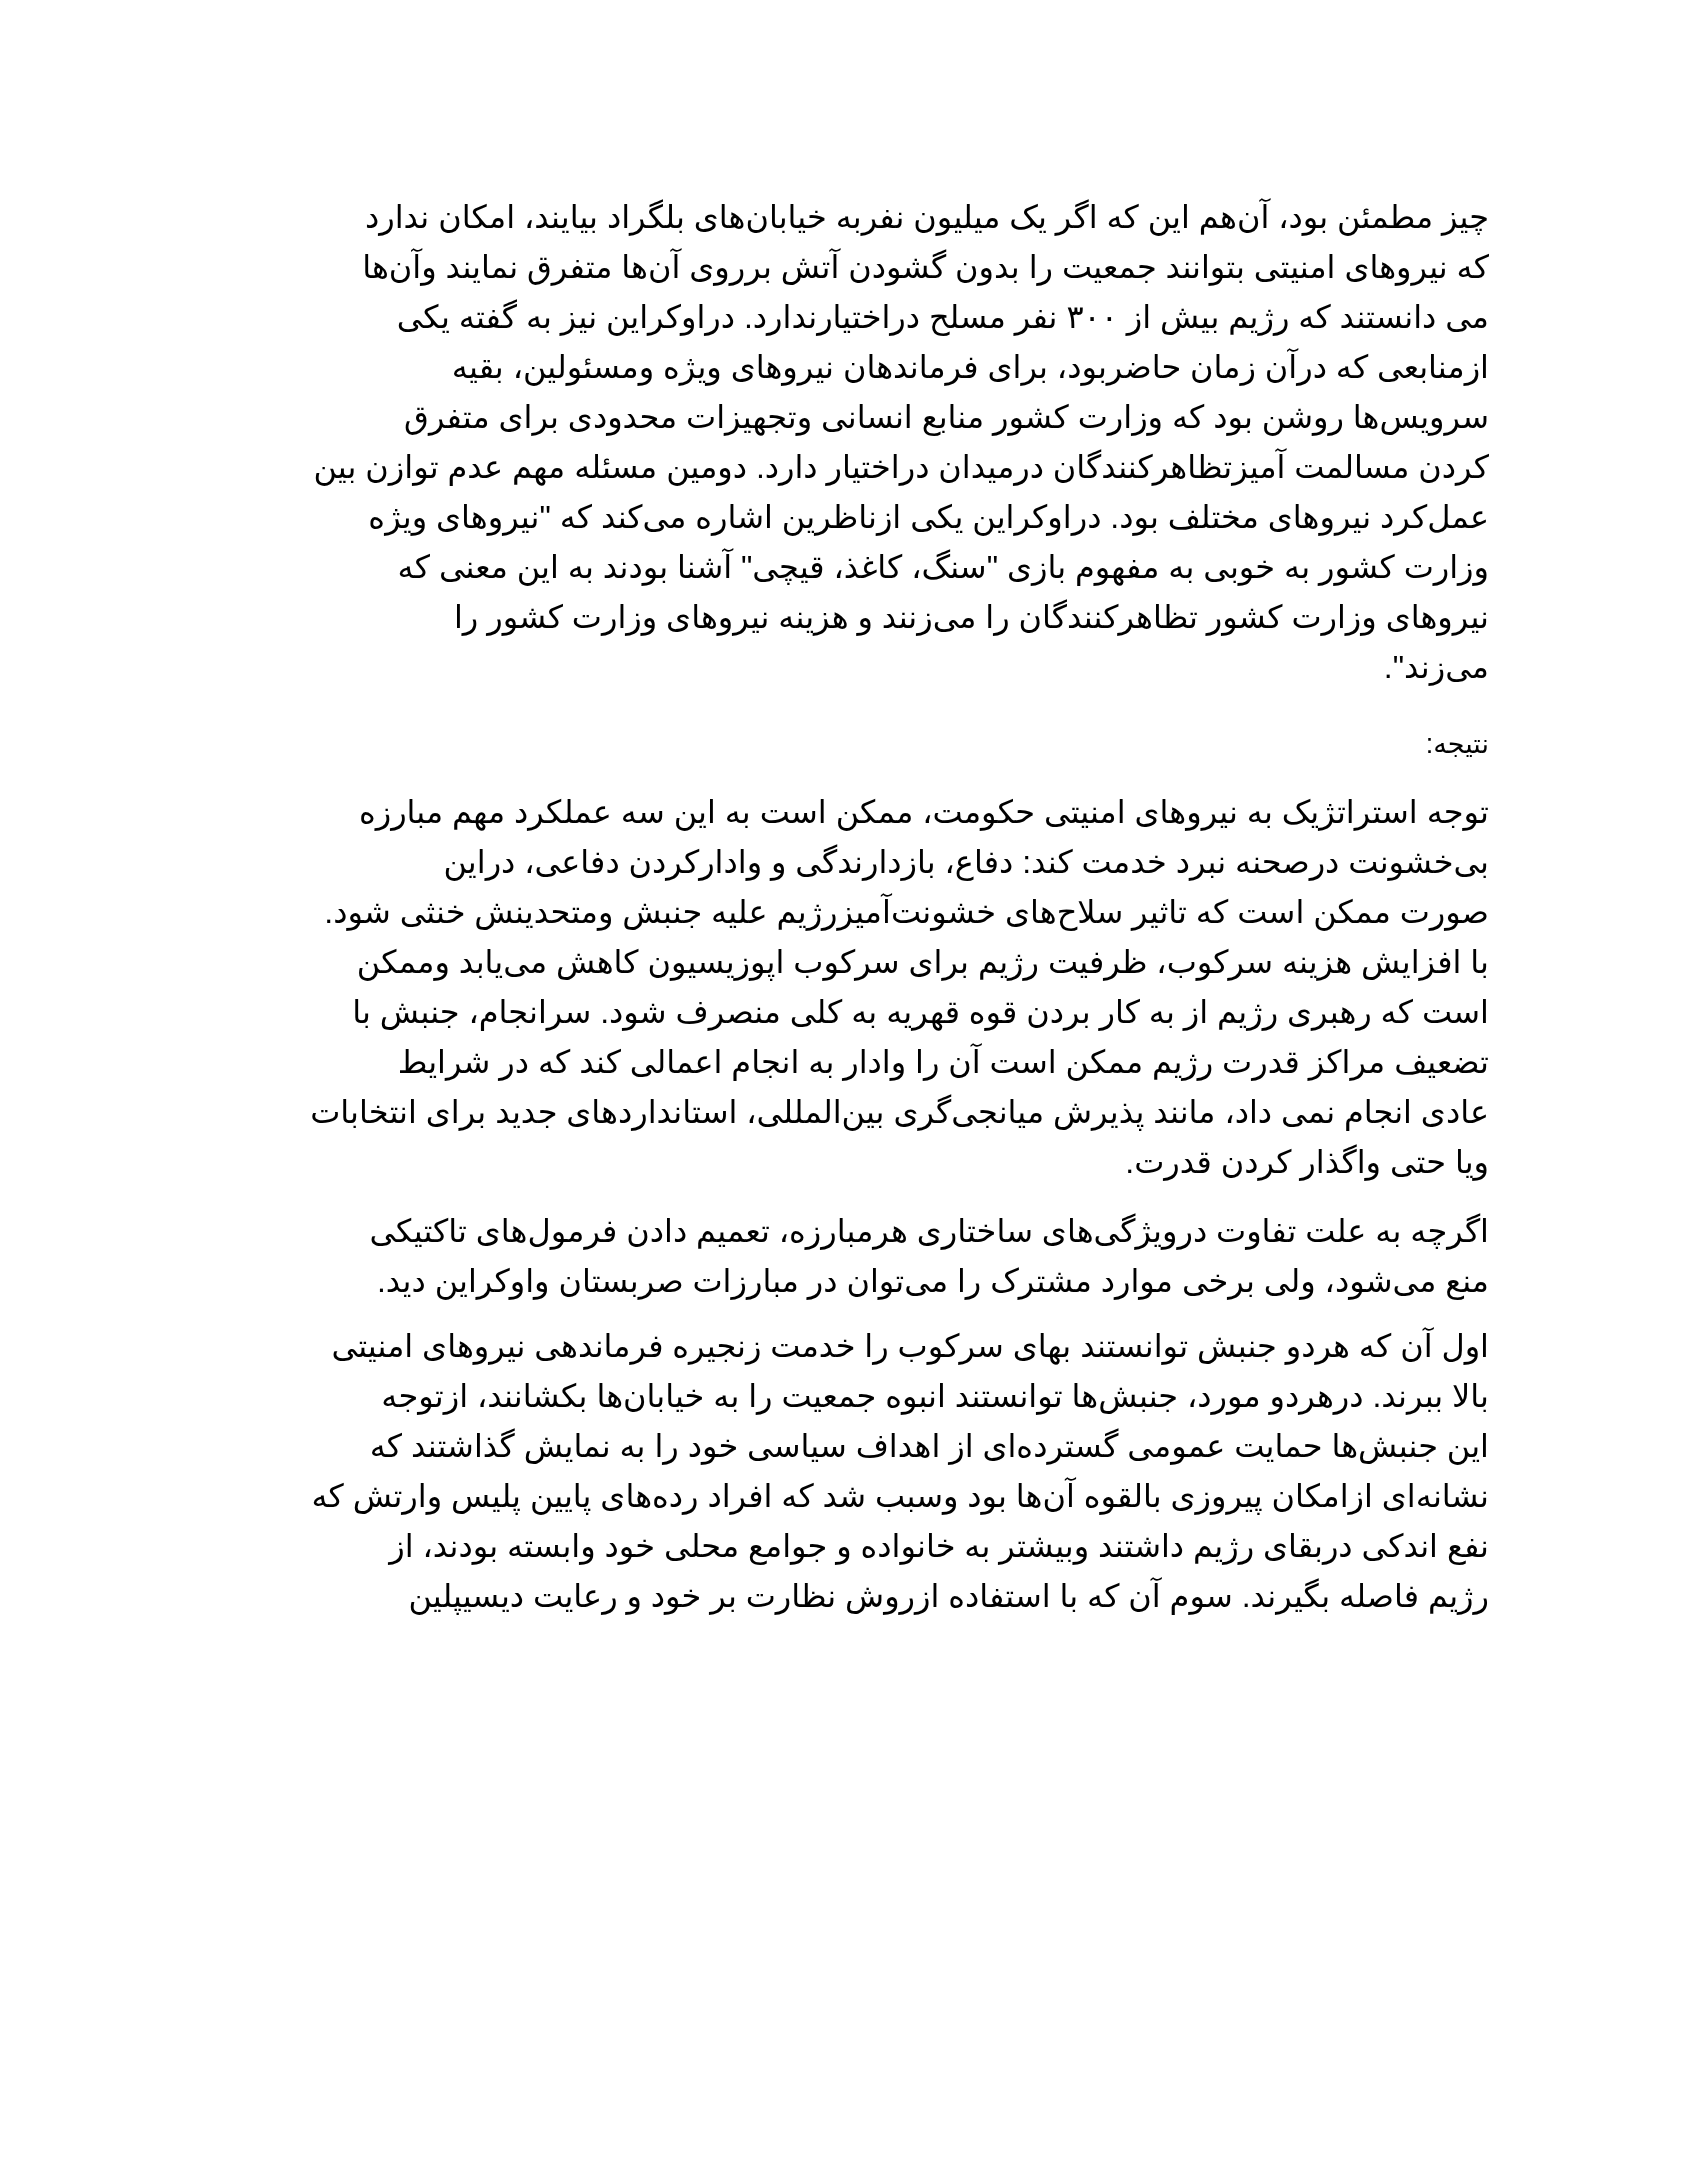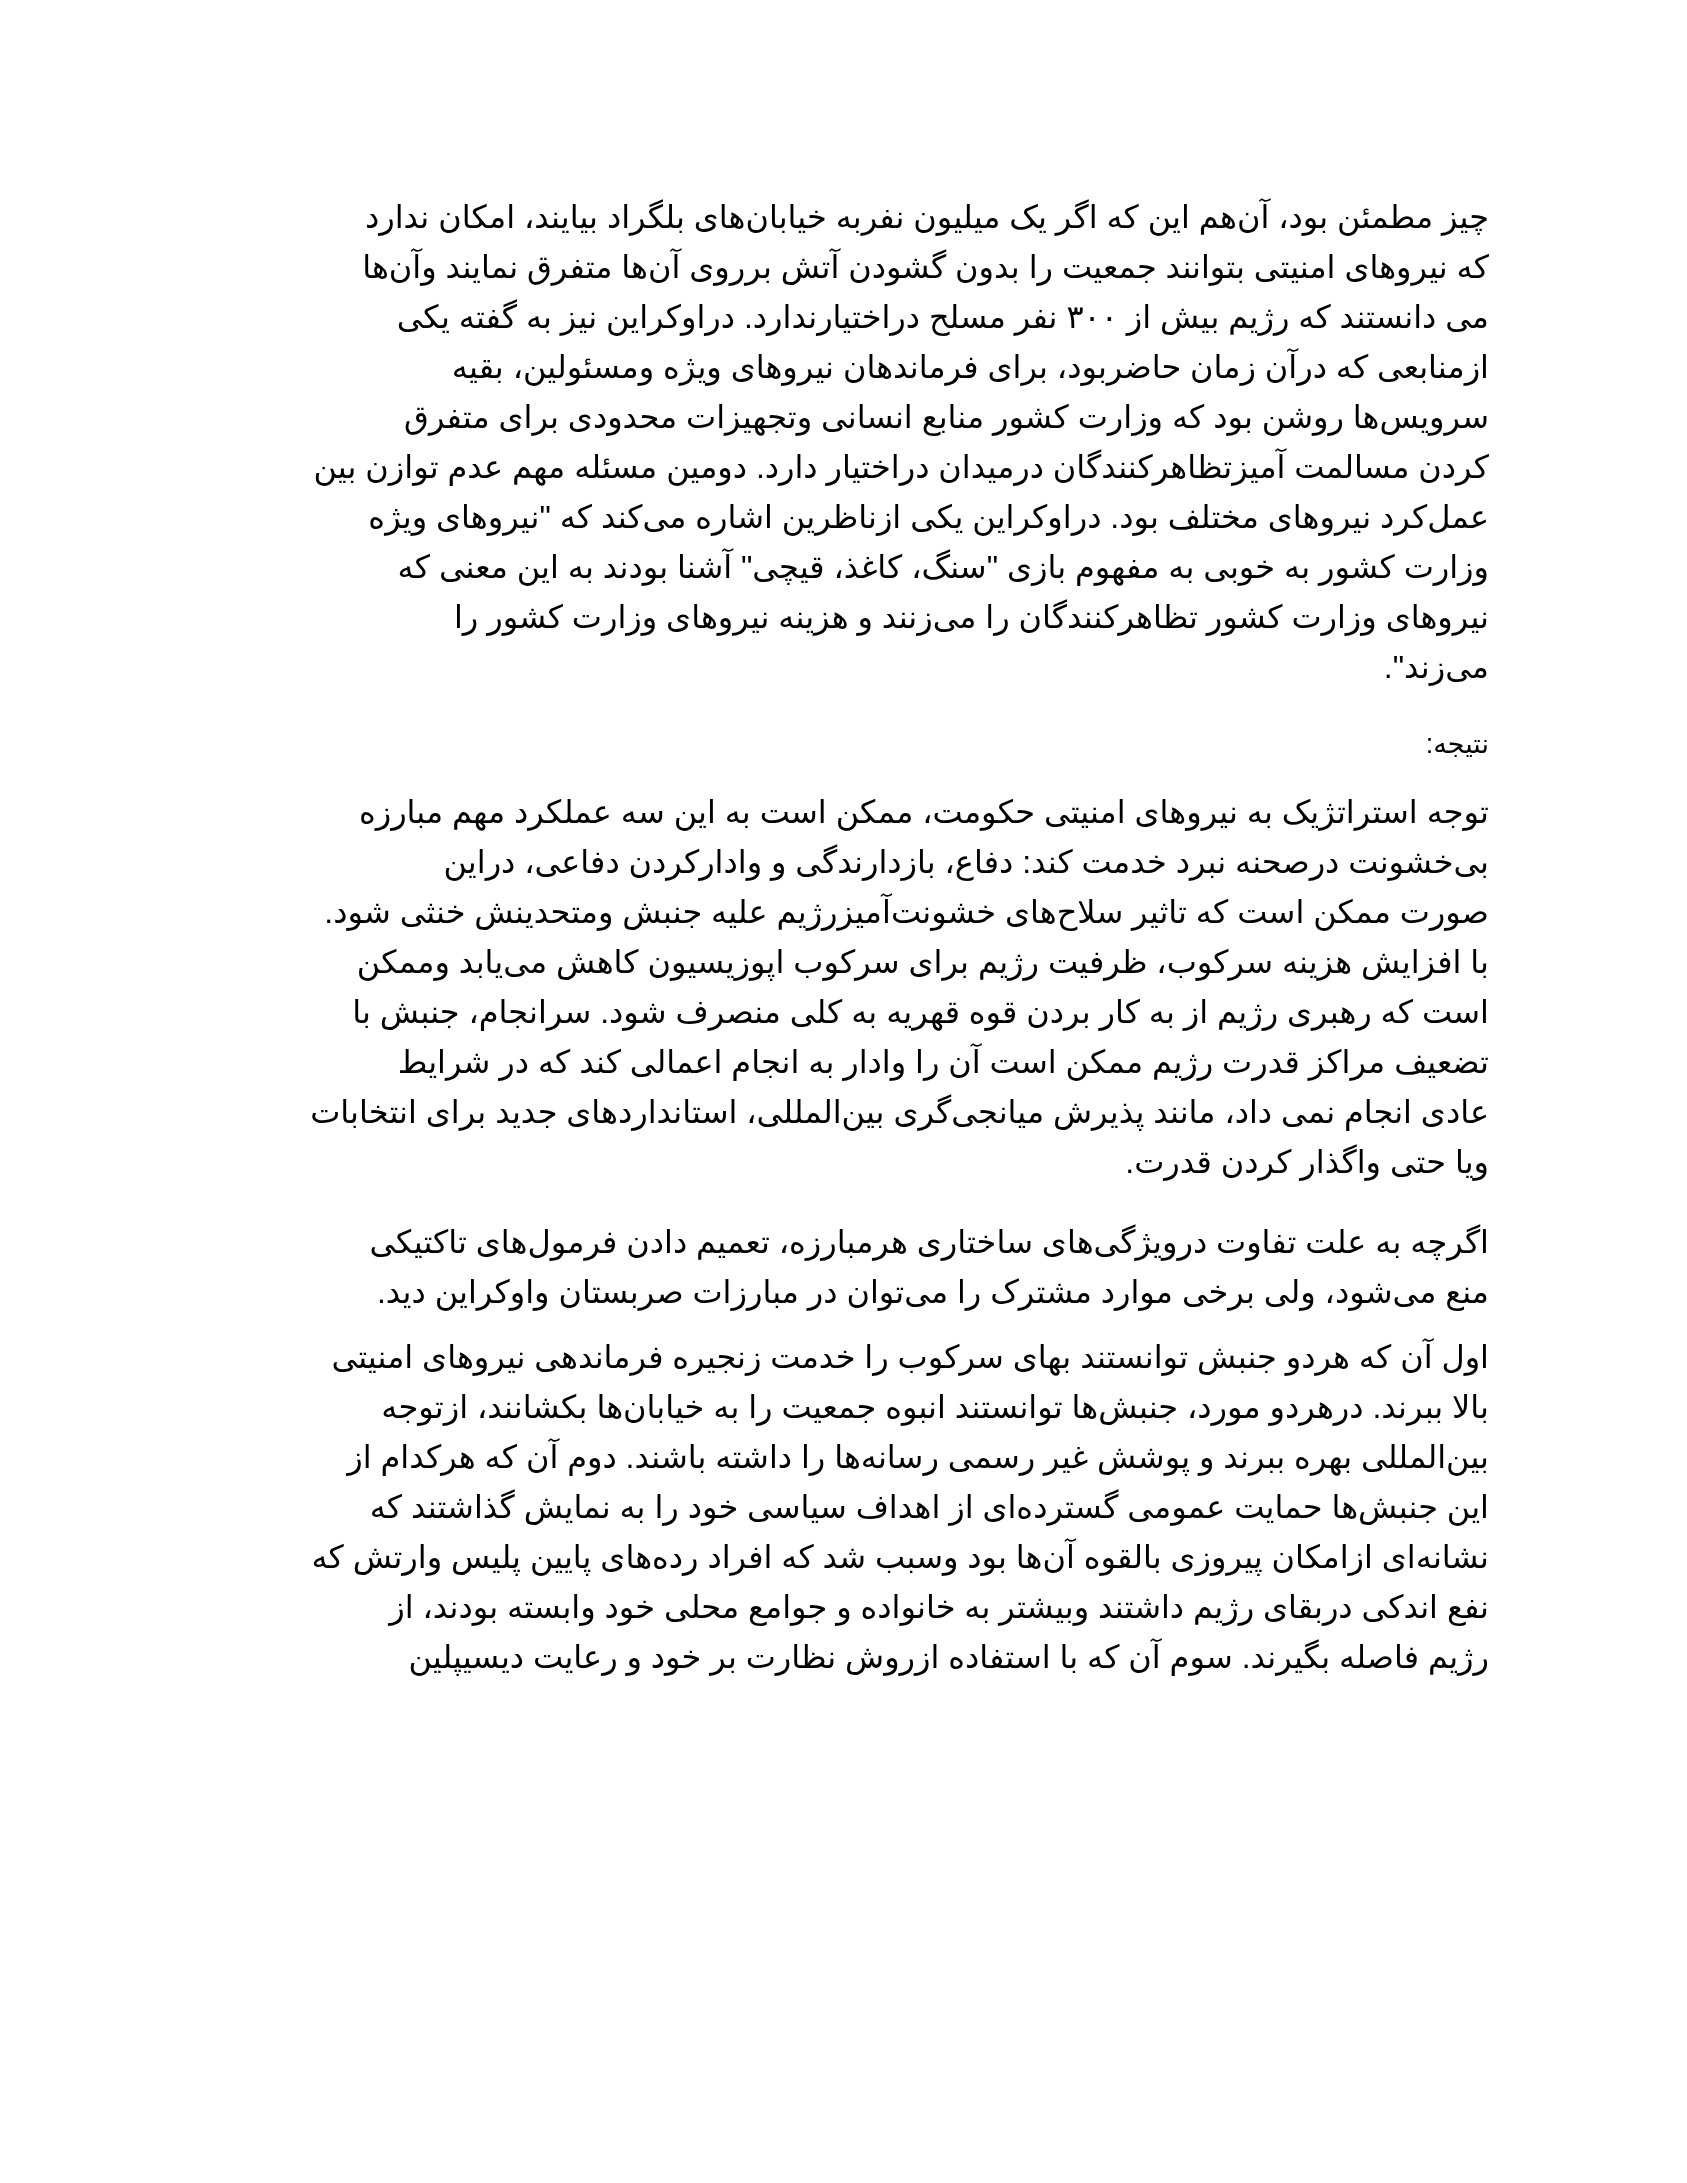--- a/index.html
+++ b/index.html
@@ -39,21 +39,21 @@
     .p1 { margin-bottom: 0; }
     .heading {
       margin-top: 26.5px;
       margin-bottom: 18.5px;
       font-size: 27px;
       line-height: 50px;
       height: 50px;
       font-weight: normal;
       direction: rtl;
     }
-    .p2 { margin-bottom: 30px; }
+    .p2 { margin-bottom: 19px; }
     .p3 { margin-bottom: 14.6px; }
     .p4 { margin-bottom: 0; }
   </style>
 </head>
 <body>
 
 <div class="page">
 
   <div class="para p1">
     <span class="line">چیز مطمئن بود، آن‌هم این که اگر یک میلیون نفربه خیابان‌های بلگراد بیایند، امکان ندارد</span>
@@ -82,21 +82,20 @@
   </div>
 
   <div class="para p3">
     <span class="line">اگرچه به علت تفاوت درویژگی‌های ساختاری هرمبارزه، تعمیم دادن فرمول‌های تاکتیکی</span>
     <span class="line">منع می‌شود، ولی برخی موارد مشترک را می‌توان در مبارزات صربستان واوکراین دید.</span>
   </div>
 
   <div class="para p4">
     <span class="line">اول آن که هردو جنبش توانستند بهای سرکوب را خدمت زنجیره فرماندهی نیروهای امنیتی</span>
     <span class="line">بالا ببرند. درهردو مورد، جنبش‌ها توانستند انبوه جمعیت را به خیابان‌ها بکشانند، ازتوجه</span>
-    <span class="line">بین‌المللی بهره ببرند و پوشش غیر رسمی رسانه‌ها را داشته باشند. دوم آن که هرکدام از</span>
     <span class="line">این جنبش‌ها حمایت عمومی گسترده‌ای از اهداف سیاسی خود را به نمایش گذاشتند که</span>
     <span class="line">نشانه‌ای ازامکان پیروزی بالقوه آن‌ها بود وسبب شد که افراد رده‌های پایین پلیس وارتش که</span>
     <span class="line">نفع اندکی دربقای رژیم داشتند وبیشتر به خانواده و جوامع محلی خود وابسته بودند، از</span>
     <span class="line">رژیم فاصله بگیرند. سوم آن که با استفاده ازروش نظارت بر خود و رعایت دیسیپلین</span>
   </div>
 
 </div>
 
 
 </body></html>

